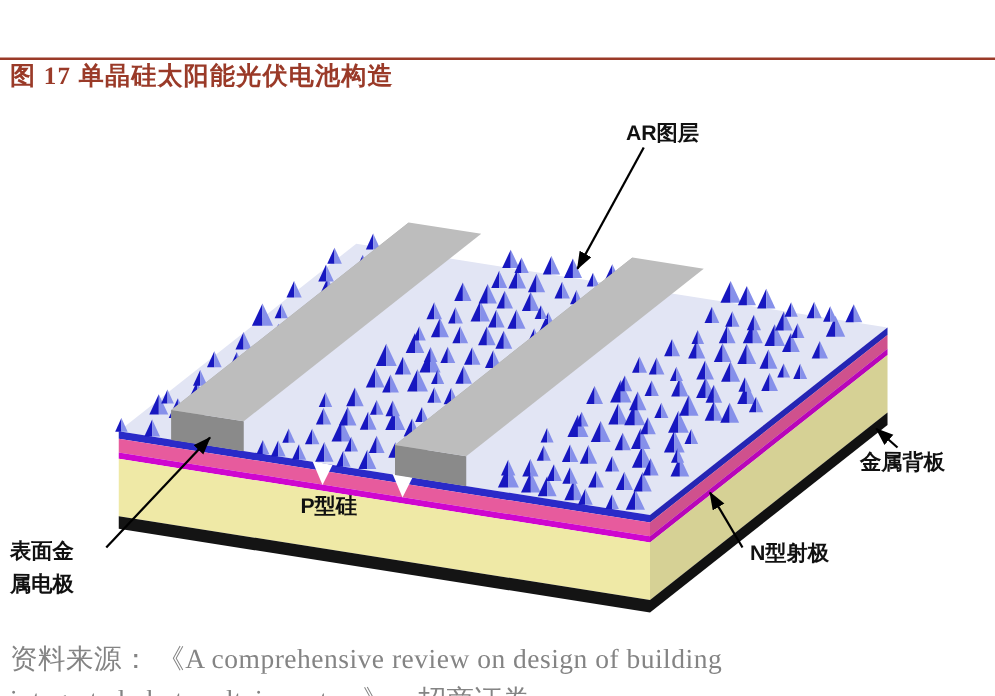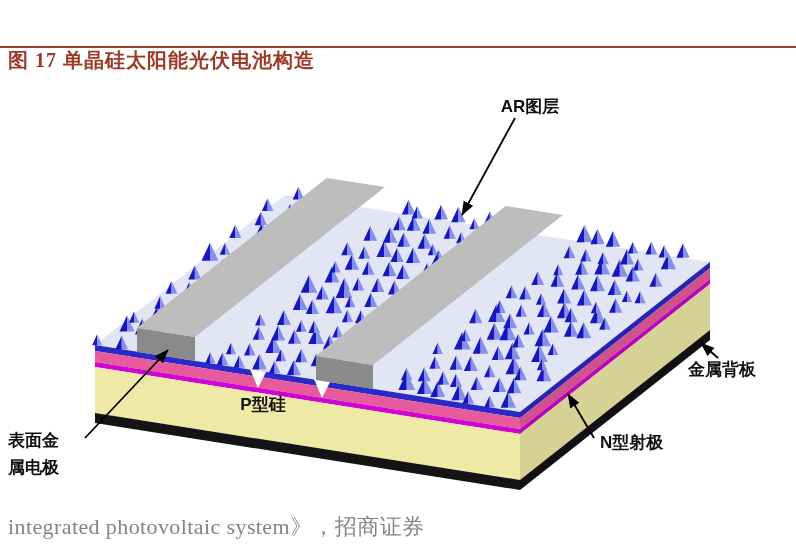--- a/index.html
+++ b/index.html
@@ -412,16 +412,17 @@
 
     <text class="svg-label" x="530" y="24" text-anchor="middle">AR图层</text>
     <text class="svg-label" x="8" y="358">表面金</text>
     <text class="svg-label" x="8" y="385">属电极</text>
     <text class="svg-label" x="263" y="322" text-anchor="middle">P型硅</text>
     <text class="svg-label" x="600" y="360">N型射极</text>
     <text class="svg-label" x="688" y="287">金属背板</text>
   </svg>
 
   <div class="source" style="color: rgb(132, 132, 132);">
+    <div>资料来源： 《A comprehensive review on design of building</div>
     <div>integrated photovoltaic system》，招商证券</div>
   </div>
 
 </div>
 
 </body></html>

